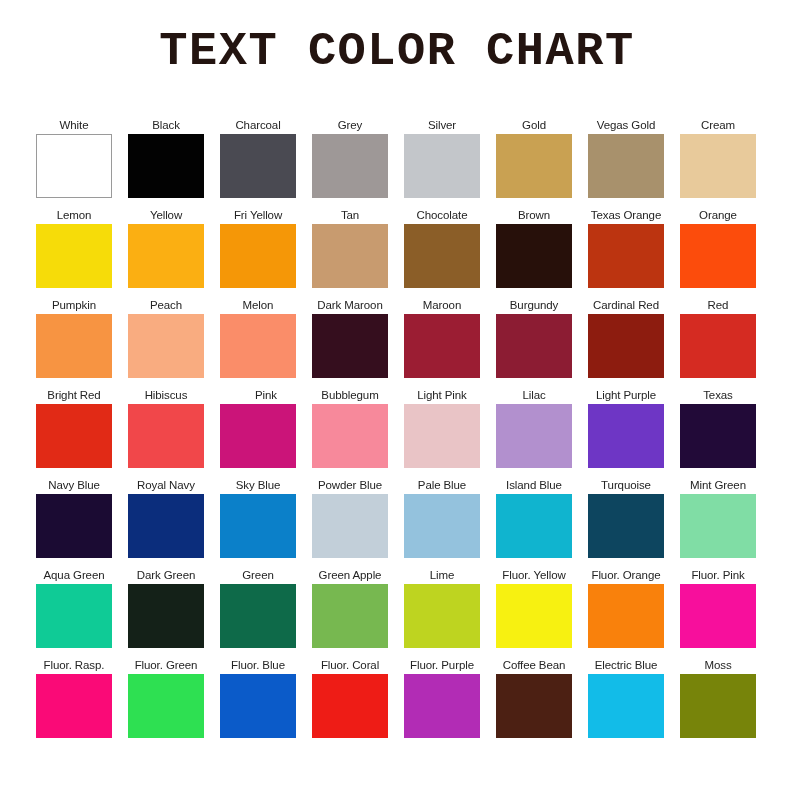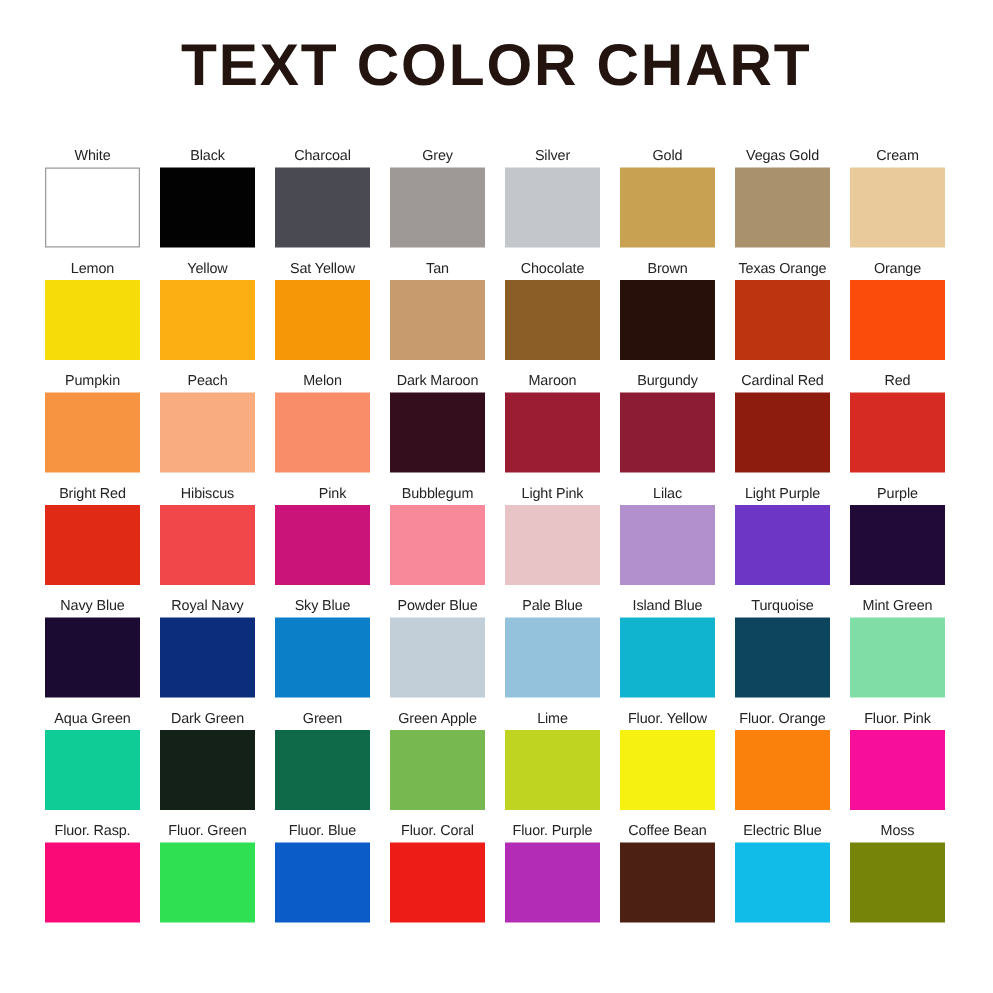--- a/index.html
+++ b/index.html
@@ -19,21 +19,21 @@
     height: 794px;
     background: #ffffff;
     box-sizing: border-box;
   }
   #chart-title {
     position: absolute;
     top: 28px;
     left: 0;
     width: 794px;
     text-align: center;
-    font-family: Liberation Sans, sans-serif;
+    font-family: Liberation Mono, monospace;
     font-weight: bold;
     font-size: 47px;
     letter-spacing: 1.5px;
     color: #231410;
     line-height: 1;
     white-space: nowrap;
   }
   #swatch-grid {
     position: absolute;
     top: 118px;
@@ -113,21 +113,21 @@
       </div>
       <div class="swatch-cell">
         <div class="swatch-label" style="color: rgb(36, 36, 36);">Lemon</div>
         <div class="swatch-chip" style="background-color: rgb(246, 220, 9);"></div>
       </div>
       <div class="swatch-cell">
         <div class="swatch-label" style="color: rgb(36, 36, 36);">Yellow</div>
         <div class="swatch-chip" style="background-color: rgb(251, 175, 18);"></div>
       </div>
       <div class="swatch-cell">
-        <div class="swatch-label" style="color: rgb(36, 36, 36);">Sat Yellow</div>
+        <div class="swatch-label" style="color: rgb(36, 36, 36);">Fri Yellow</div>
         <div class="swatch-chip" style="background-color: rgb(245, 151, 7);"></div>
       </div>
       <div class="swatch-cell">
         <div class="swatch-label" style="color: rgb(36, 36, 36);">Tan</div>
         <div class="swatch-chip" style="background-color: rgb(200, 155, 111);"></div>
       </div>
       <div class="swatch-cell">
         <div class="swatch-label" style="color: rgb(36, 36, 36);">Chocolate</div>
         <div class="swatch-chip" style="background-color: rgb(139, 94, 40);"></div>
       </div>
@@ -197,21 +197,21 @@
       </div>
       <div class="swatch-cell">
         <div class="swatch-label" style="color: rgb(36, 36, 36);">Lilac</div>
         <div class="swatch-chip" style="background-color: rgb(178, 144, 206);"></div>
       </div>
       <div class="swatch-cell">
         <div class="swatch-label" style="color: rgb(36, 36, 36);">Light Purple</div>
         <div class="swatch-chip" style="background-color: rgb(110, 54, 197);"></div>
       </div>
       <div class="swatch-cell">
-        <div class="swatch-label" style="color: rgb(36, 36, 36);">Purple</div>
+        <div class="swatch-label" style="color: rgb(36, 36, 36);">Texas</div>
         <div class="swatch-chip" style="background-color: rgb(34, 10, 56);"></div>
       </div>
       <div class="swatch-cell">
         <div class="swatch-label" style="color: rgb(36, 36, 36);">Navy Blue</div>
         <div class="swatch-chip" style="background-color: rgb(27, 11, 51);"></div>
       </div>
       <div class="swatch-cell">
         <div class="swatch-label" style="color: rgb(36, 36, 36);">Royal Navy</div>
         <div class="swatch-chip" style="background-color: rgb(11, 45, 124);"></div>
       </div>

